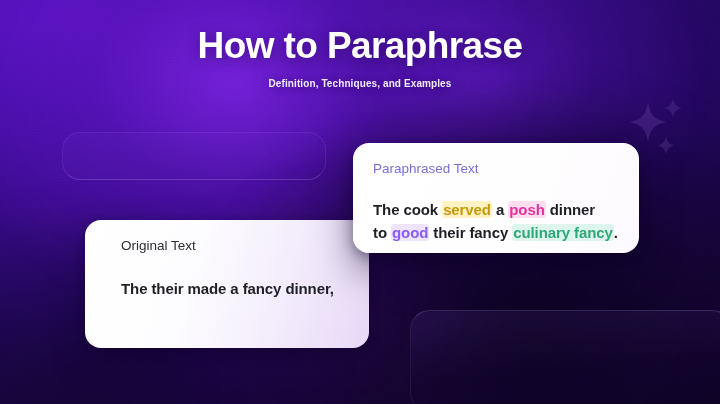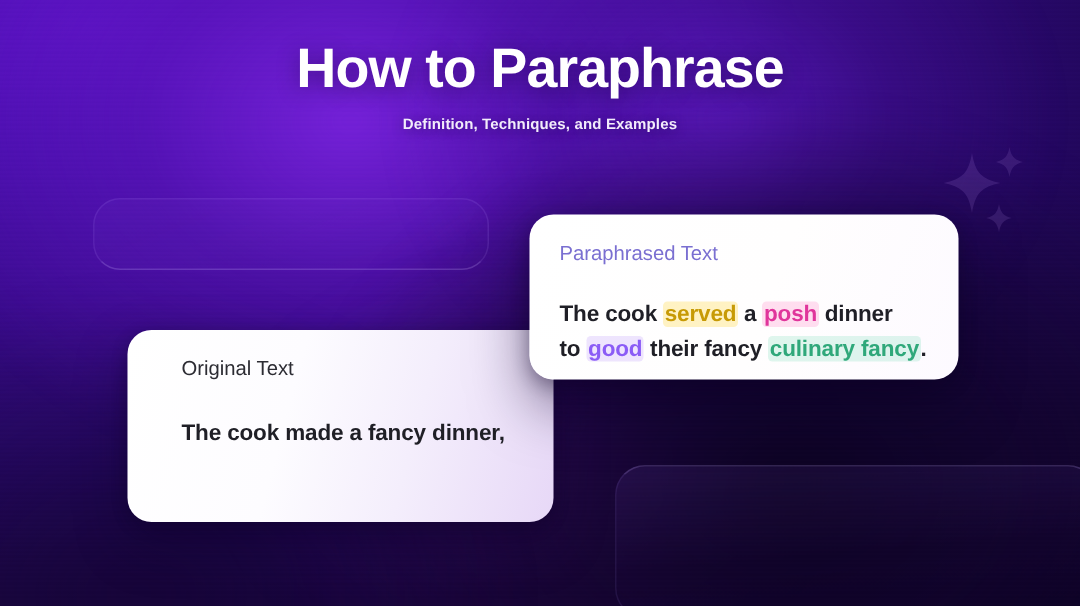--- a/index.html
+++ b/index.html
@@ -224,21 +224,21 @@
   </div>
 
   <div class="header">
     <h1 class="title">How to Paraphrase</h1>
     <p class="subtitle">Definition, Techniques, and Examples</p>
   </div>
 
   <div class="card card-original">
     <p class="card-label label-original">Original Text</p>
     <p class="card-body">
-      <span>The cook made a fancy dinner,</span><br>
+      <span>The their made a fancy dinner,</span><br>
     </p>
   </div>
 
   <div class="card card-paraphrased">
     <p class="card-label label-paraphrased">Paraphrased Text</p>
     <p class="card-body">
       <span>The cook </span><span class="hl hl-served">served</span><span> a </span><span class="hl hl-posh">posh</span><span> dinner</span><br><span>to </span><span class="hl hl-show">good</span><span> their fancy </span><span class="hl hl-culinary">culinary fancy</span><span>.</span>
     </p>
   </div>
 

